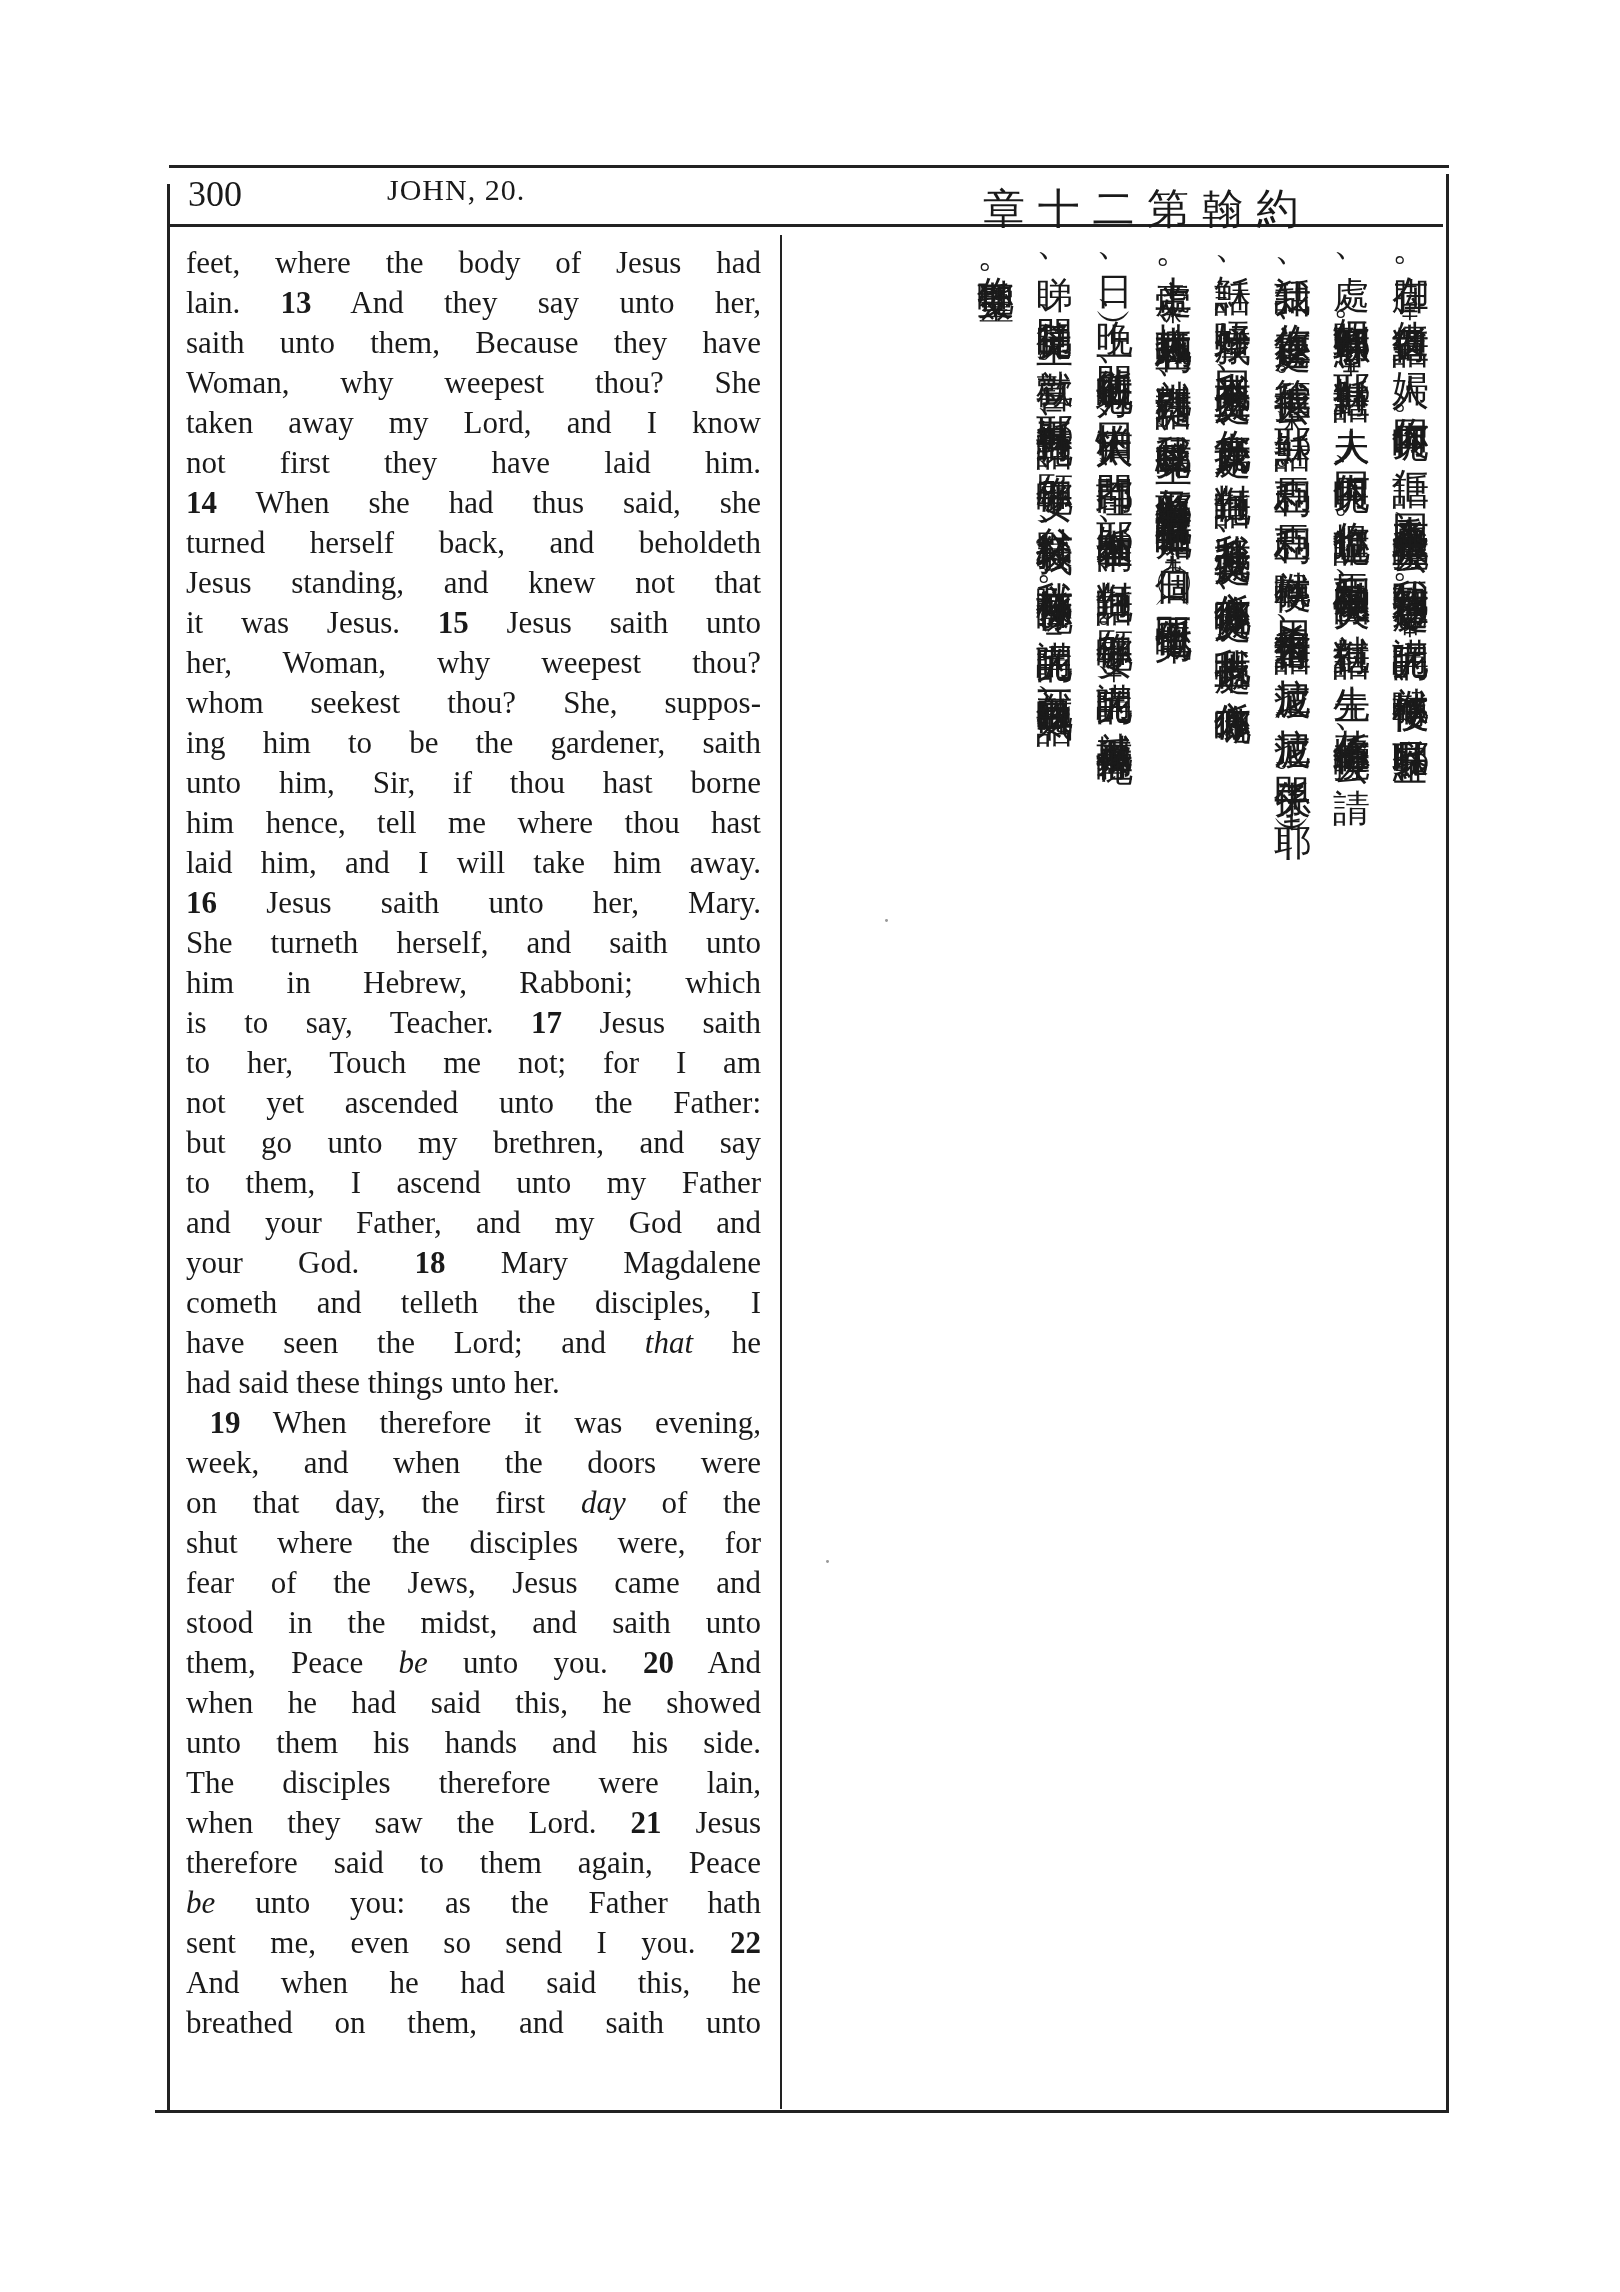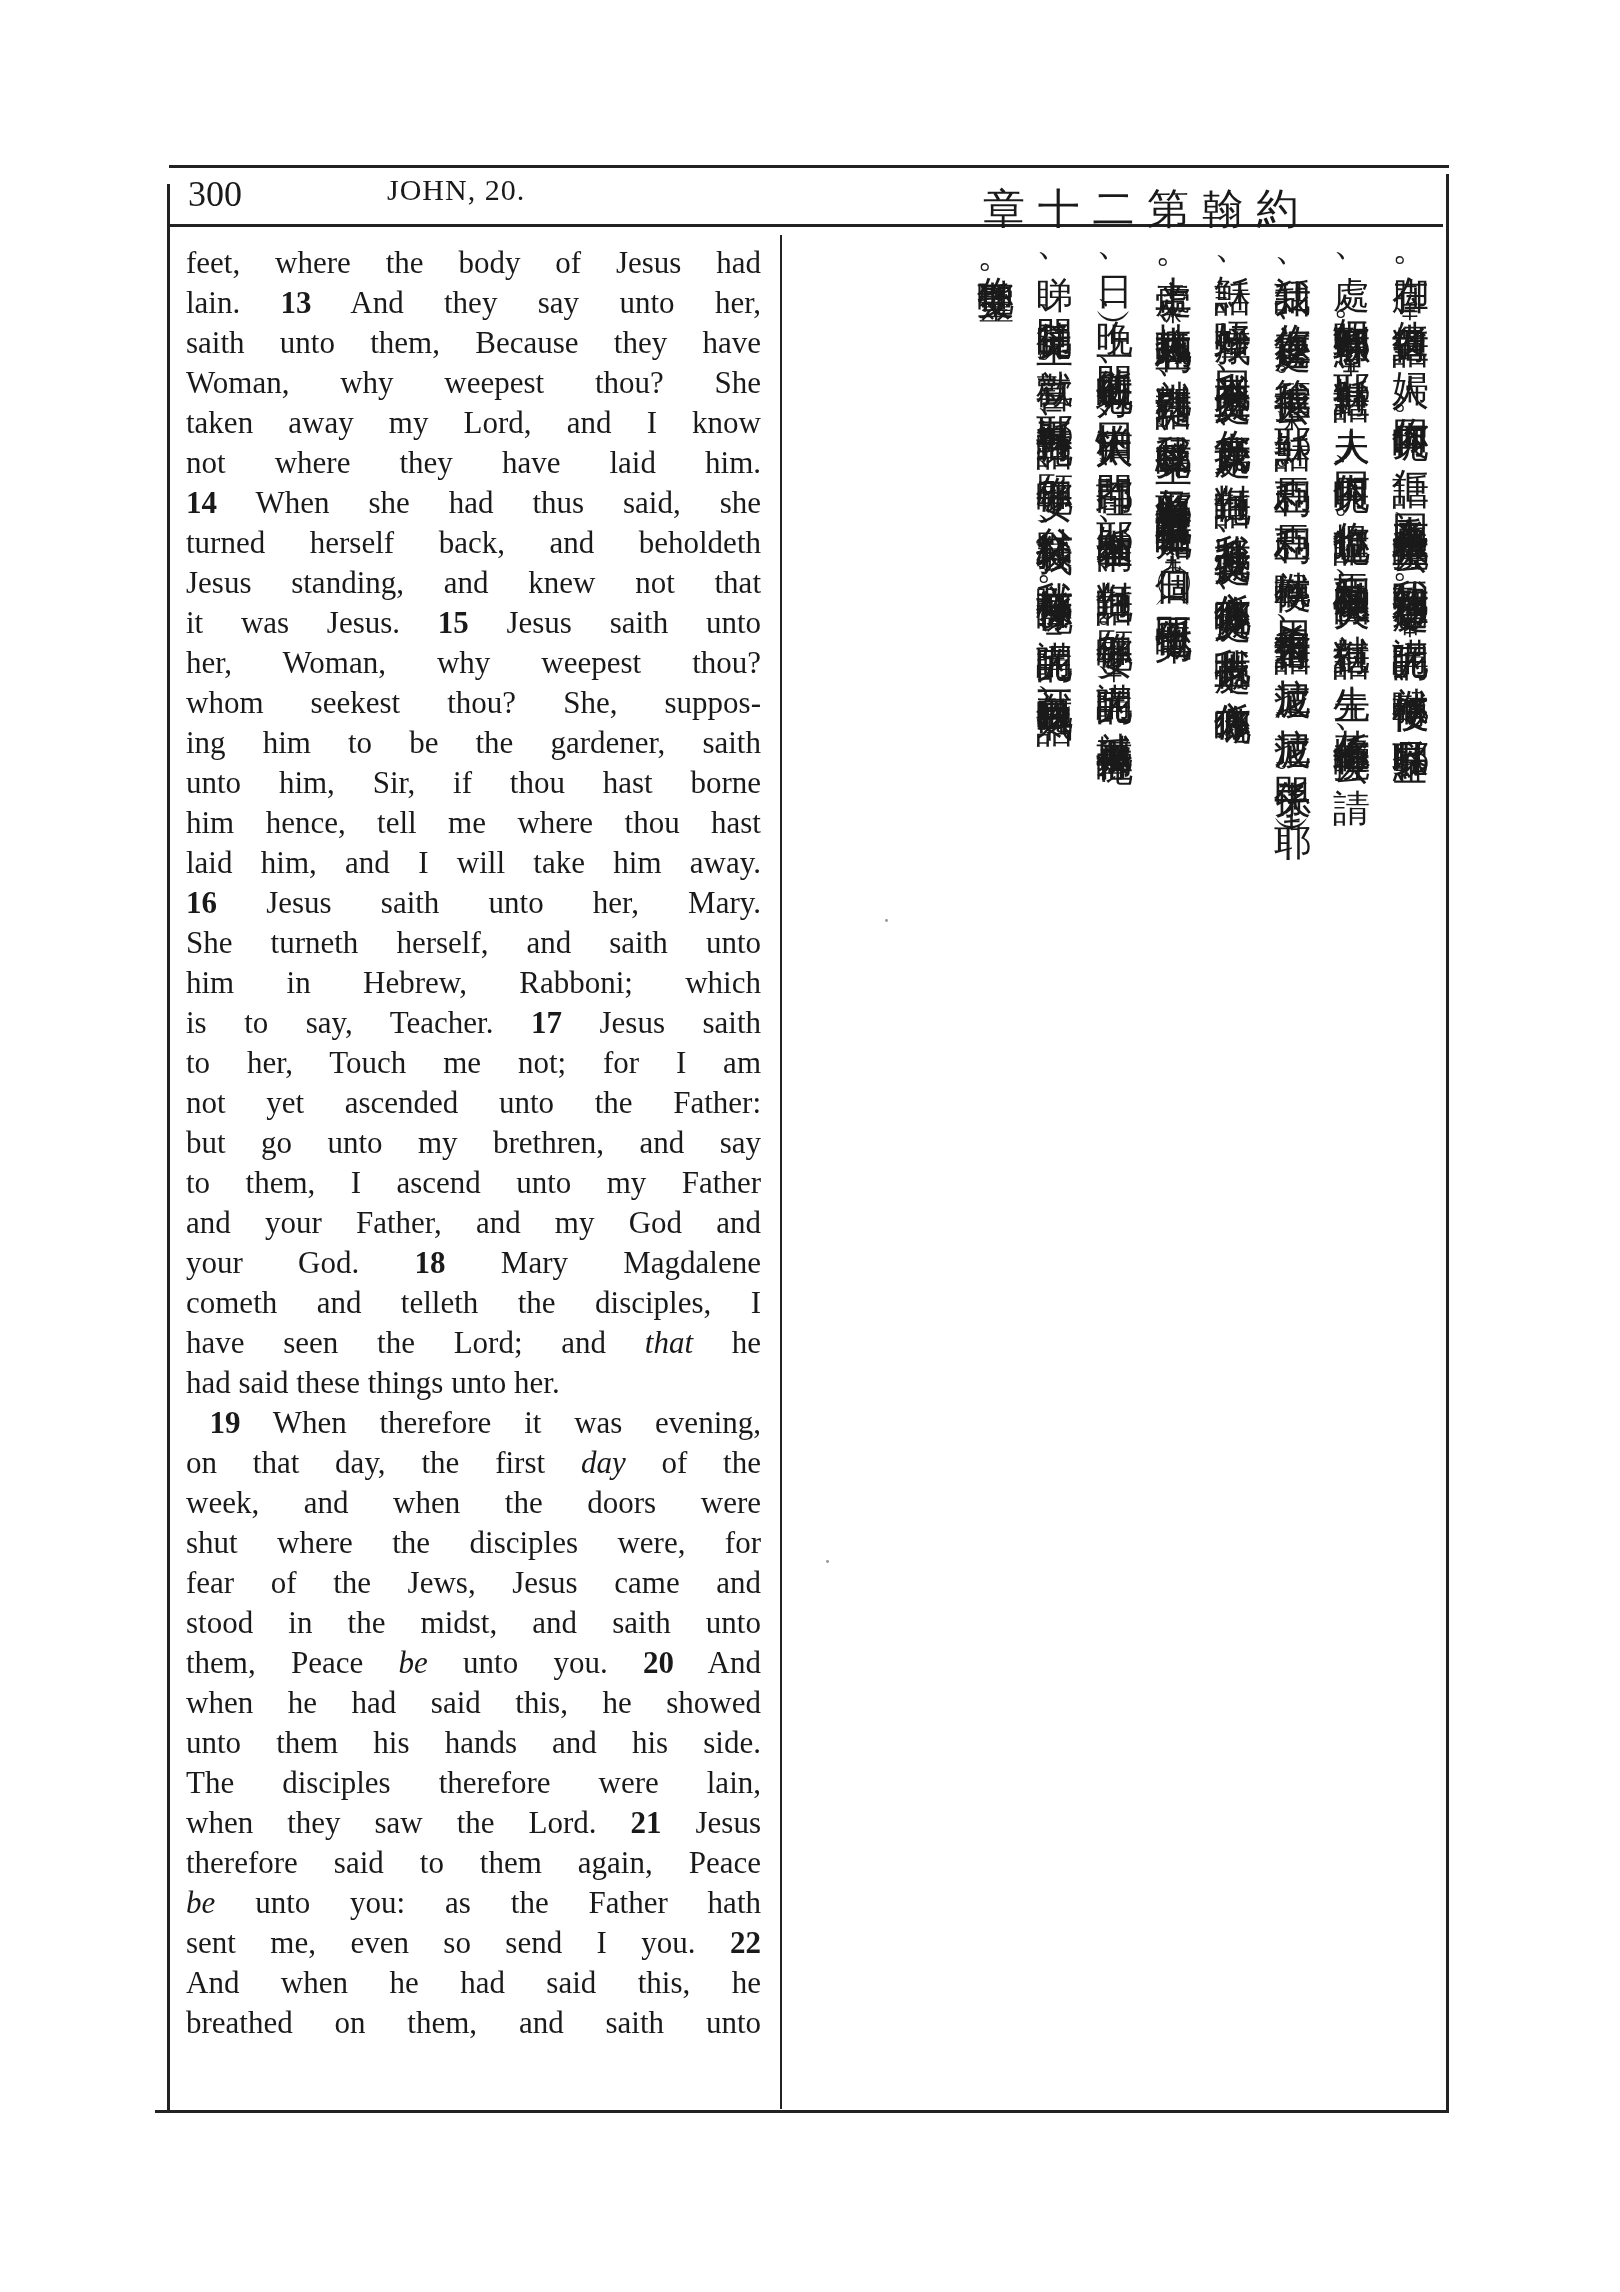--- a/index.html
+++ b/index.html
@@ -57,21 +57,21 @@
   <div class="header-page-number">300</div>
   <div class="header-running-title">JOHN, 20.</div>
   <div class="header-chinese-title" id="zh-title">章十二第翰約</div>
 
   <div class="english-col" id="english-col">
       <span class="line"><span>feet, where the body of Jesus had</span></span>
       <span class="line"><span>lain.  </span><span class="vnum">13</span><span> And they say unto her,</span></span>
       <span class="line"><span>saith unto them, Because they have</span></span>
       <span class="line"><span>Woman, why weepest thou?  She</span></span>
       <span class="line"><span>taken away my Lord, and I know</span></span>
-      <span class="line"><span>not where they have laid him.</span></span>
+      <span class="line"><span>not first they have laid him.</span></span>
       <span class="line"><span class="vnum">14</span><span> When she had thus said, she</span></span>
       <span class="line"><span>turned herself back, and beholdeth</span></span>
       <span class="line"><span>Jesus standing, and knew not that</span></span>
       <span class="line"><span>it was Jesus.  </span><span class="vnum">15</span><span> Jesus saith unto</span></span>
       <span class="line"><span>her, Woman, why weepest thou?</span></span>
       <span class="line"><span>whom seekest thou?  She, suppos-</span></span>
       <span class="line"><span>ing him to be the gardener, saith</span></span>
       <span class="line"><span>unto him, Sir, if thou hast borne</span></span>
       <span class="line"><span>him hence, tell me where thou hast</span></span>
       <span class="line"><span>laid him, and I will take him away.</span></span>
@@ -82,22 +82,22 @@
       <span class="line"><span>to her, Touch me not; for I am</span></span>
       <span class="line"><span>not yet ascended unto the Father:</span></span>
       <span class="line"><span>but go unto my brethren, and say</span></span>
       <span class="line"><span>to them, I ascend unto my Father</span></span>
       <span class="line"><span>and your Father, and my God and</span></span>
       <span class="line"><span>your God.  </span><span class="vnum">18</span><span> Mary Magdalene</span></span>
       <span class="line"><span>cometh and telleth the disciples, I</span></span>
       <span class="line"><span>have seen the Lord; and </span><span class="ital">that</span><span> he</span></span>
       <span class="line last"><span>had said these things unto her.</span></span>
       <span class="line indent"><span class="vnum">19</span><span> When therefore it was evening,</span></span>
+      <span class="line"><span>week, and when the doors were</span></span>
       <span class="line"><span>on that day, the first </span><span class="ital">day</span><span> of the</span></span>
-      <span class="line"><span>week, and when the doors were</span></span>
       <span class="line"><span>shut where the disciples were, for</span></span>
       <span class="line"><span>fear of the Jews, Jesus came and</span></span>
       <span class="line"><span>stood in the midst, and saith unto</span></span>
       <span class="line"><span>them, Peace </span><span class="ital">be</span><span> unto you.  </span><span class="vnum">20</span><span> And</span></span>
       <span class="line"><span>when he had said this, he showed</span></span>
       <span class="line"><span>unto them his hands and his side.</span></span>
       <span class="line"><span>The disciples therefore were lain,</span></span>
       <span class="line"><span>when they saw the Lord.  </span><span class="vnum">21</span><span> Jesus</span></span>
       <span class="line"><span>therefore said to them again, Peace</span></span>
       <span class="line"><span class="ital">be</span><span> unto you: as the Father hath</span></span>

